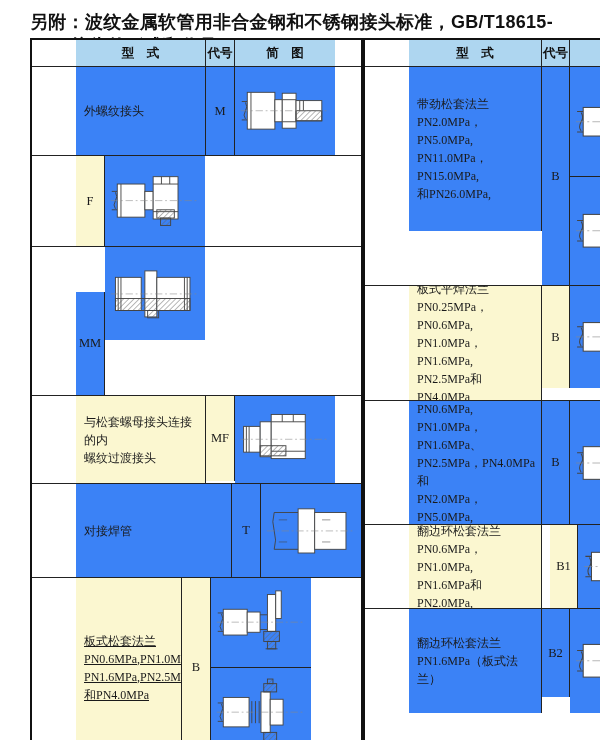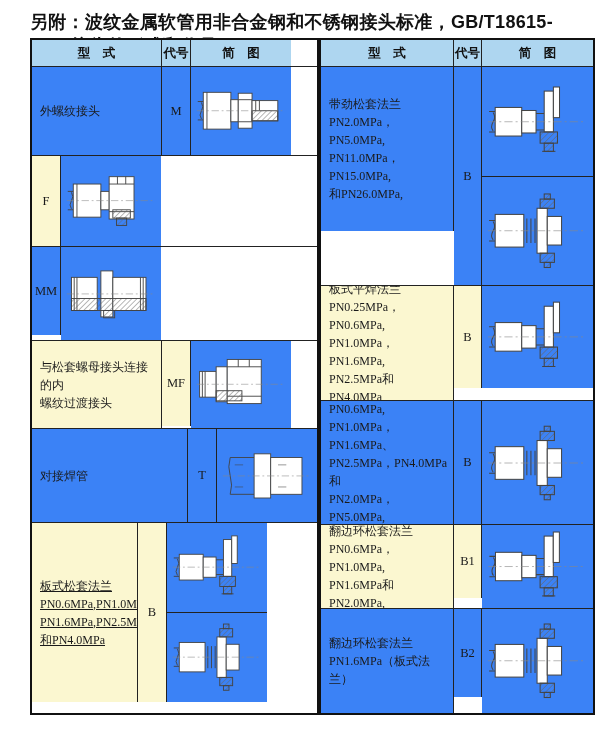--- a/index.html
+++ b/index.html
@@ -4,21 +4,21 @@
 <style>
   html,body{margin:0;padding:0;background:#fff;}
   body{width:600px;height:740px;position:relative;font-family:"Liberation Serif",serif;color:#1a1a1a;}
   .page{position:absolute;inset:0;background:#fff;overflow:hidden;}
   .title{position:absolute;left:30px;top:10px;width:550px;font-family:"Liberation Sans",sans-serif;
          font-weight:700;font-size:18px;letter-spacing:.3px;color:#111;}
   .tables{position:absolute;left:30px;top:38px;display:flex;}
   .tbl{border:2px solid #111;background:#fff;}
   .tbl.left{border-right:3px solid #111;}
   .tbl.right{border-left:1px solid #111;}
-  .row{display:flex;border-bottom:1px solid #222;}
+  .row{display:flex;border-bottom:1px solid #222;padding-left:44px;}
   .row:last-child{border-bottom:none;}
   .cell{box-sizing:border-box;border-right:1px solid #222;display:flex;align-items:center;justify-content:center;
         overflow:hidden;background:#3b82f6;}
   .cell:last-child{border-right:none;}
   .cell.type{justify-content:flex-start;padding:4px 5px 4px 8px;font-size:12px;line-height:1.5;
              white-space:pre-line;text-align:left;}
   .cell.code{font-size:12.5px;}
   .cell.hl{background:var(--hl);}
   .hdr .cell{background:var(--hdr);font-family:"Liberation Sans",sans-serif;font-weight:700;
              font-size:12.5px;color:#111;}
@@ -87,21 +87,21 @@
                   <path d="M48 18 h27 M48 48 h27 M57 10 v8 M66 10 v8"></path>
                   <rect x="52" y="46" width="19" height="9" fill="url(#hp)"></rect>
                   <rect x="56" y="55" width="11" height="8" fill="url(#hp)"></rect>
                 </g>
                 <line x1="2" y1="36" x2="98" y2="36" stroke="#888" stroke-width="0.6" stroke-dasharray="8 3 2 3"></line>
               </svg>
             </div>
           </div>
         </div>
         <div class="row">
-          <div class="cell code" style="width: 29px; height: 88px;">MM</div>
+          <div class="cell code" style="width: 29px; height: 103px; margin-top: 45px;">MM</div>
           <div class="cell sketchwrap" style="width: 100px; height: 93px;">
             <div class="subsketch">
               <svg viewBox="0 0 100 72" preserveAspectRatio="xMidYMid meet">
                 <defs>
                   <pattern id="hp" width="4" height="4" patternUnits="userSpaceOnUse" patternTransform="rotate(45)">
                     <line x1="0" y1="0" x2="0" y2="4" stroke="#666" stroke-width="1"></line>
                   </pattern>
                 </defs>
                 <g stroke="#444" stroke-width="1" fill="none">
                   <rect x="7" y="18" width="28" height="36" fill="#fff"></rect>
@@ -340,21 +340,21 @@
                 </g>
                 <line x1="2" y1="36" x2="98" y2="36" stroke="#888" stroke-width="0.6" stroke-dasharray="8 3 2 3"></line>
               </svg>
             </div>
           </div>
         </div>
         <div class="row">
           <div class="cell type hl" style="width: 133px; height: 83px;">翻边环松套法兰
 PN0.6MPa，PN1.0MPa,
 PN1.6MPa和PN2.0MPa,</div>
-          <div class="cell code hl" style="width: 28px; height: 73px;">B1</div>
+          <div class="cell code hl" style="width: 28px; height: 83px; margin-left: 8px;">B1</div>
           <div class="cell sketchwrap" style="width: 111px; height: 83px;">
             <div class="subsketch">
               <svg viewBox="0 0 100 72" preserveAspectRatio="xMidYMid meet">
                 <defs>
                   <pattern id="hp" width="4" height="4" patternUnits="userSpaceOnUse" patternTransform="rotate(45)">
                     <line x1="0" y1="0" x2="0" y2="4" stroke="#666" stroke-width="1"></line>
                   </pattern>
                 </defs>
                 <g stroke="#444" stroke-width="1" fill="none">
                   <path d="M3 26 h6 M3 46 h6"></path>

